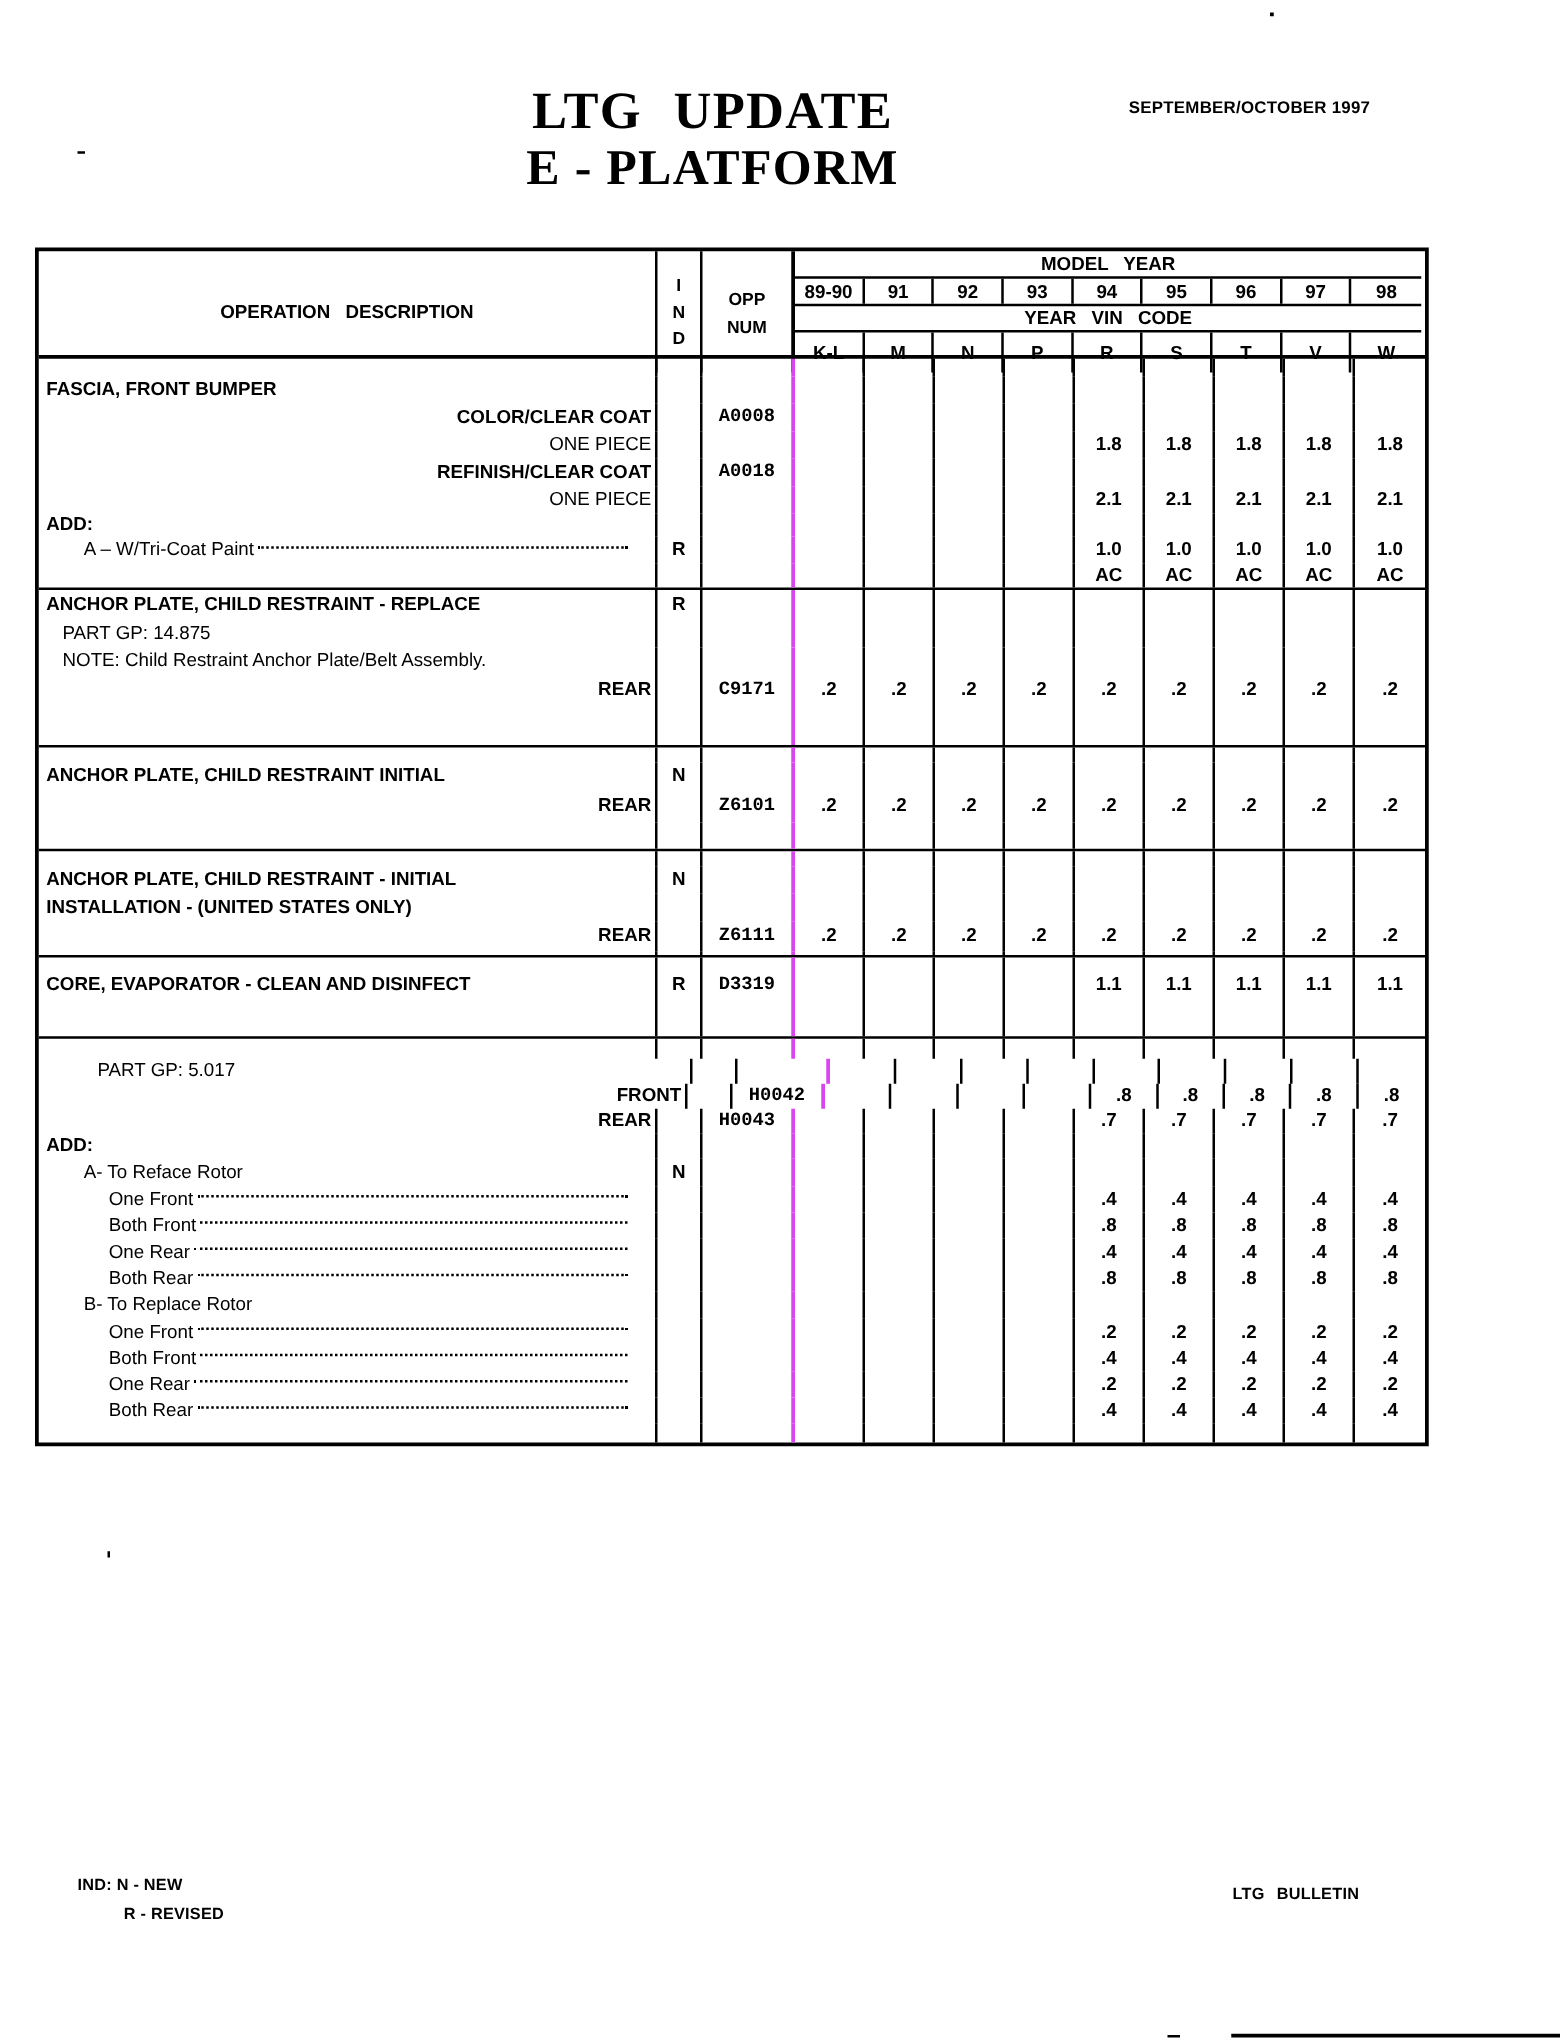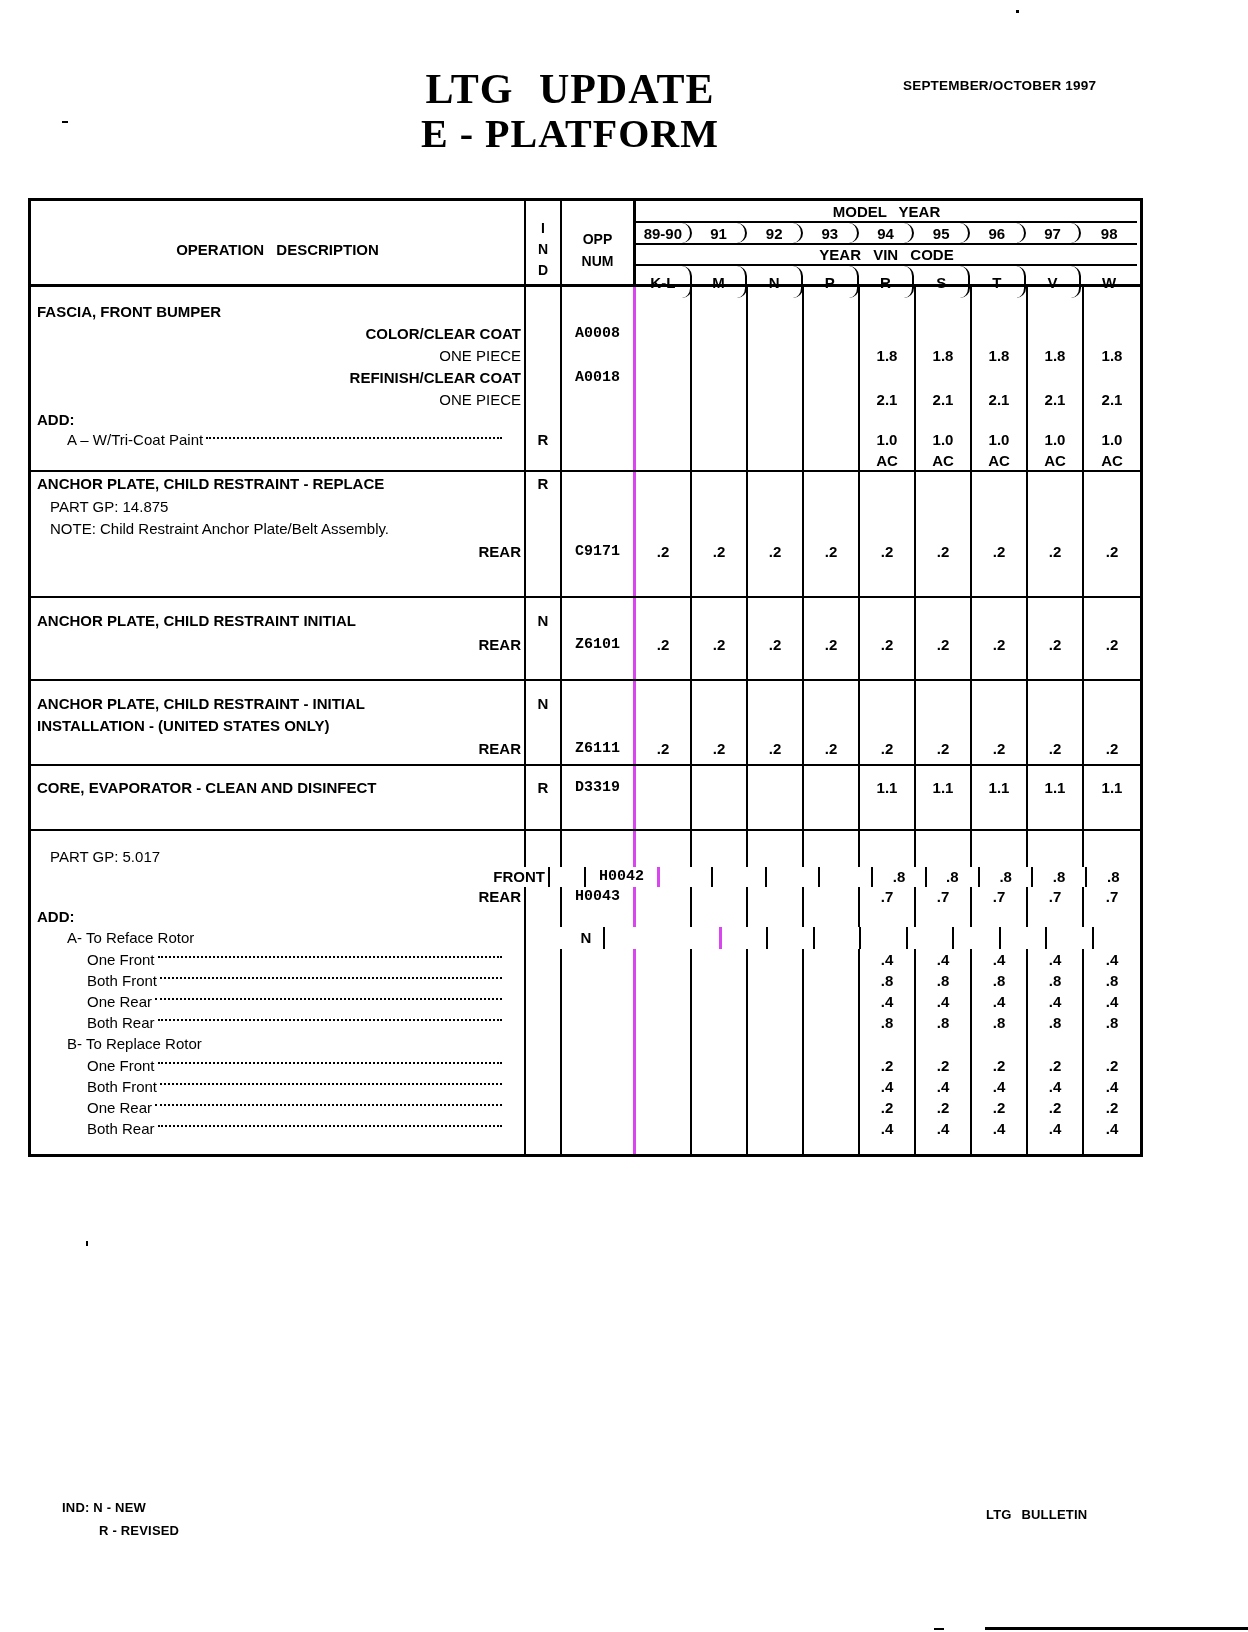--- a/index.html
+++ b/index.html
@@ -23,21 +23,21 @@
   .h-ind{border-right:2px solid #000;display:flex;flex-direction:column;align-items:center;justify-content:center;
          font-size:14px;font-weight:700;line-height:21px;}
   .h-opp{border-right:3px solid #000;display:flex;flex-direction:column;align-items:center;justify-content:center;
          font-size:14px;font-weight:700;line-height:22px;}
   .h-years{display:flex;flex-direction:column;}
   .h-band{display:flex;align-items:center;justify-content:center;font-size:15px;font-weight:700;
           word-spacing:8px;box-sizing:border-box;}
   .h-modelyear{height:22px;border-bottom:2px solid #000;}
   .h-yrow{display:grid;grid-template-columns:repeat(9,1fr);height:22px;border-bottom:2px solid #000;box-sizing:border-box;}
   .h-ycell{display:flex;align-items:center;justify-content:center;font-size:15px;font-weight:700;
-           border-right:2px solid #000;box-sizing:border-box;border-radius:10px;}
+           border-right:2px solid #000;box-sizing:border-box;}
   .h-ycell:last-child{border-right:none;}
   .h-vinlabel{height:21px;border-bottom:2px solid #000;}
   .h-vrow{display:grid;grid-template-columns:repeat(9,1fr);height:32px;}
   
   .tbody{position:relative;}
   .section{box-sizing:border-box;}
   .section + .section{border-top:2px solid #000;}
   .trow{display:grid;grid-template-columns:495px 36px 74px repeat(9,1fr);}
   .c-desc{border-right:2px solid #000;padding-left:6px;}
   .c-desc.r{justify-content:flex-end;padding-right:3px;}
@@ -527,21 +527,21 @@
             <div class="cell c-val"></div>
             <div class="cell c-val"></div>
             <div class="cell c-val"></div>
             <div class="cell c-val"></div>
             <div class="cell c-val"></div>
             <div class="cell c-val"></div>
             <div class="cell c-val"></div>
             <div class="cell c-val"></div>
             <div class="cell c-val"></div>
           </div>
-          <div class="trow" style="height: 20px;">
+          <div class="trow" style="height: 20px; padding-left: 28px;">
             <div class="cell c-desc i1">
               <span>PART GP: 5.017</span>
             </div>
             <div class="cell c-ind"></div>
             <div class="cell c-opp"></div>
             <div class="cell c-val"></div>
             <div class="cell c-val"></div>
             <div class="cell c-val"></div>
             <div class="cell c-val"></div>
             <div class="cell c-val"></div>
@@ -591,21 +591,21 @@
             <div class="cell c-val"></div>
             <div class="cell c-val"></div>
             <div class="cell c-val"></div>
             <div class="cell c-val"></div>
             <div class="cell c-val"></div>
             <div class="cell c-val"></div>
             <div class="cell c-val"></div>
             <div class="cell c-val"></div>
             <div class="cell c-val"></div>
           </div>
-          <div class="trow" style="height: 22px; gap: 43px;">
+          <div class="trow" style="height: 22px;">
             <div class="cell c-desc i2">
               <span>A- To Reface Rotor</span>
             </div>
             <div class="cell c-ind">N</div>
             <div class="cell c-opp"></div>
             <div class="cell c-val"></div>
             <div class="cell c-val"></div>
             <div class="cell c-val"></div>
             <div class="cell c-val"></div>
             <div class="cell c-val"></div>

